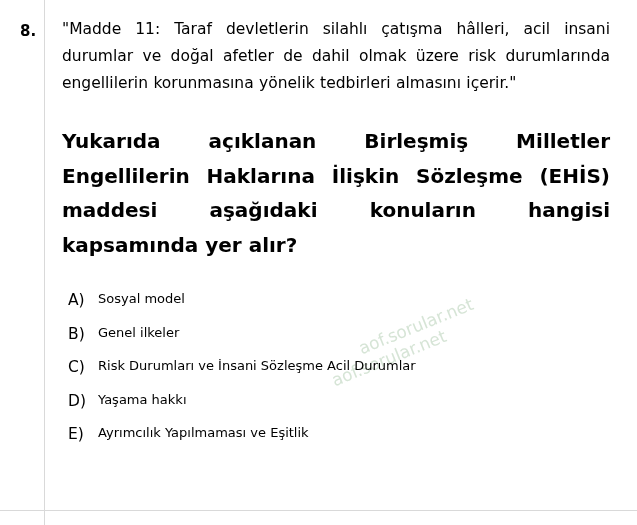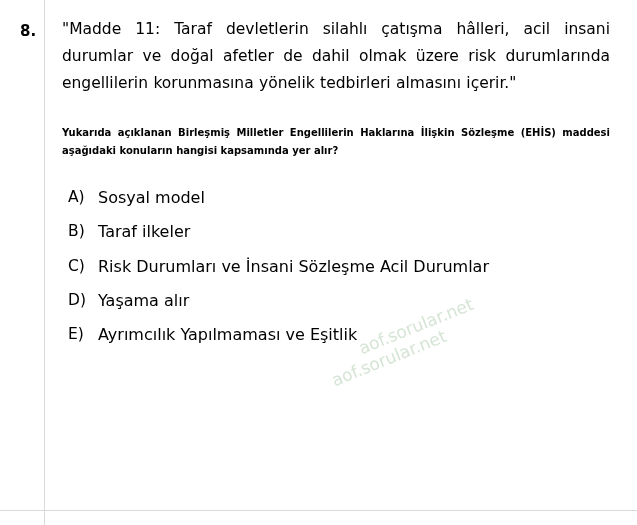--- a/index.html
+++ b/index.html
@@ -85,21 +85,21 @@
   .quote {
     font-size: 15.5px;
     line-height: 1.73;
     text-align: justify;
     text-align-last: left;
     margin: 0;
     word-spacing: 0.5px;
   }
 
   .stem {
-    font-size: 10px;
+    font-size: 20px;
     font-weight: bold;
     line-height: 1.72;
     text-align: justify;
     text-align-last: left;
     margin: 28px 0 0 0;
   }
 
   .options {
     margin-top: 26px;
   }
@@ -111,21 +111,21 @@
   .option-letter {
     flex: 0 0 auto;
     width: 36px;
     font-size: 15.5px;
     line-height: 1.65;
     padding-left: 6px;
     box-sizing: border-box;
   }
   .option-text {
     flex: 1 1 auto;
-    font-size: 16px;
+    font-size: 13px;
     line-height: 1.65;
     text-align: justify;
     text-align-last: left;
   }
   .option-text.justified {
     text-align: justify;
   }
 </style>
 </head>
 <body>
@@ -146,29 +146,29 @@
     <p class="quote">"Madde 11: Taraf devletlerin silahlı çatışma hâlleri, acil insani durumlar ve doğal afetler de dahil olmak üzere risk durumlarında engellilerin korunmasına yönelik tedbirleri almasını içerir."</p>
     <p class="stem">Yukarıda açıklanan Birleşmiş Milletler Engellilerin Haklarına İlişkin Sözleşme (EHİS) maddesi aşağıdaki konuların hangisi kapsamında yer alır?</p>
 
     <div class="options">
       <div class="option">
         <span class="option-letter">A)</span>
         <span class="option-text">Sosyal model</span>
       </div>
       <div class="option">
         <span class="option-letter">B)</span>
-        <span class="option-text">Taraf ilkeler</span>
+        <span class="option-text">Genel ilkeler</span>
       </div>
       <div class="option">
         <span class="option-letter">C)</span>
         <span class="option-text justified">Risk Durumları ve İnsani Sözleşme Acil Durumlar</span>
       </div>
       <div class="option">
         <span class="option-letter">D)</span>
-        <span class="option-text">Yaşama alır</span>
+        <span class="option-text">Yaşama hakkı</span>
       </div>
       <div class="option">
         <span class="option-letter">E)</span>
         <span class="option-text">Ayrımcılık Yapılmaması ve Eşitlik</span>
       </div>
     </div>
   </div>
 
 </div>
 

